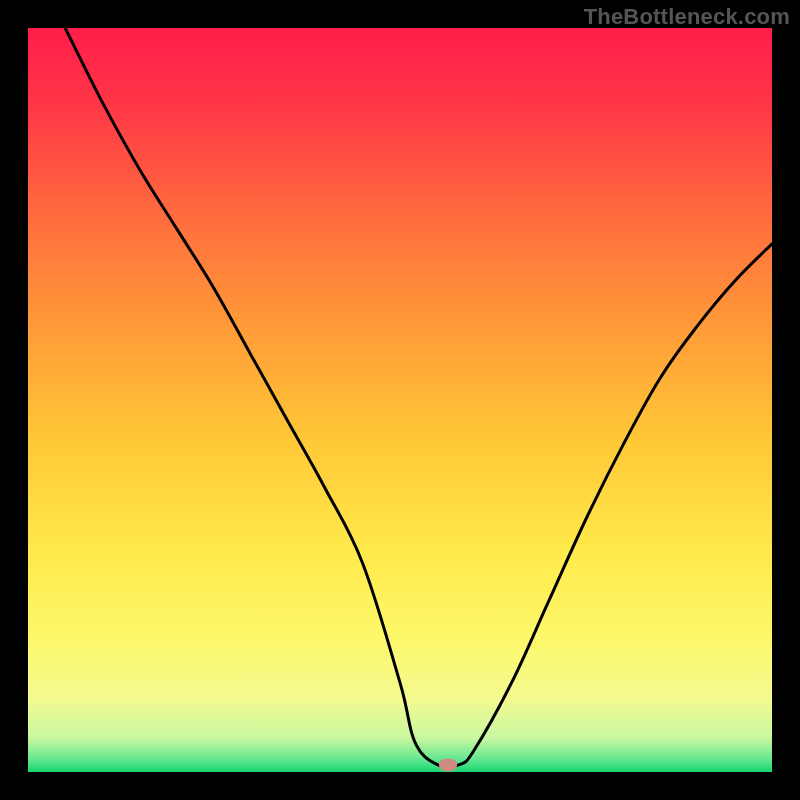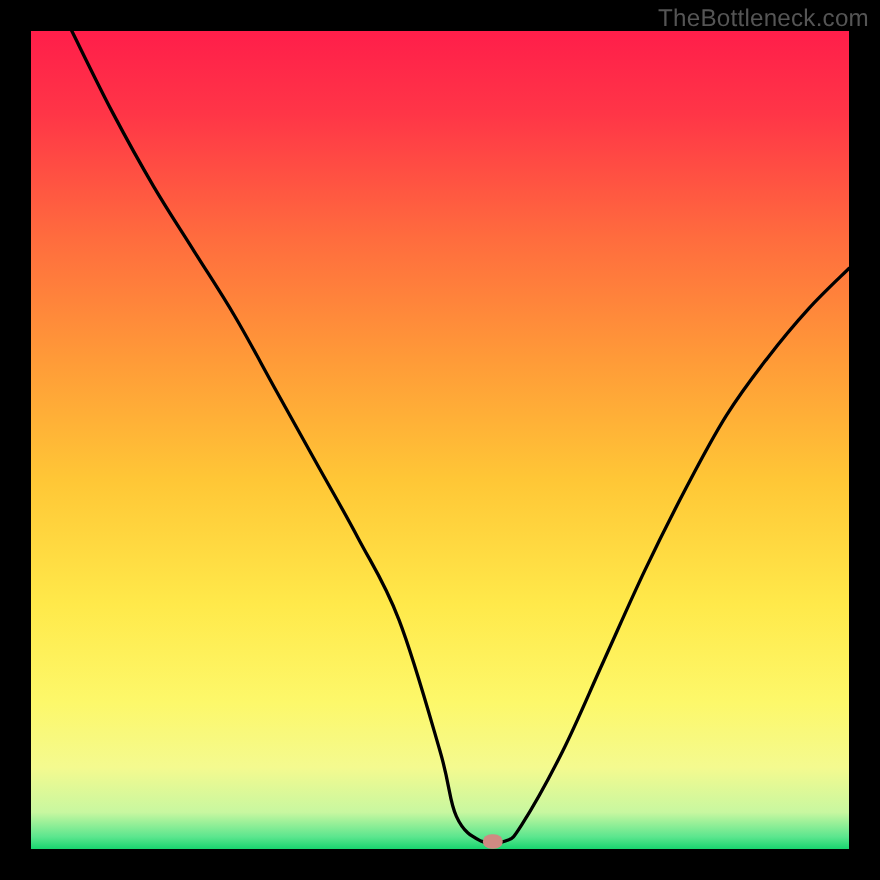--- a/index.html
+++ b/index.html
@@ -15,21 +15,21 @@
     position: absolute;
     inset: 0;
     background: #000;
   }
   .watermark {
     position: absolute;
     top: 4px;
     right: 10px;
     color: #555;
     font-size: 22px;
-    font-weight: 400;
+    font-weight: 700;
     letter-spacing: 0.2px;
     z-index: 4;
   }
   .plot-area {
     position: absolute;
     left: 28px;
     top: 28px;
     width: 744px;
     height: 744px;
     overflow: hidden;

